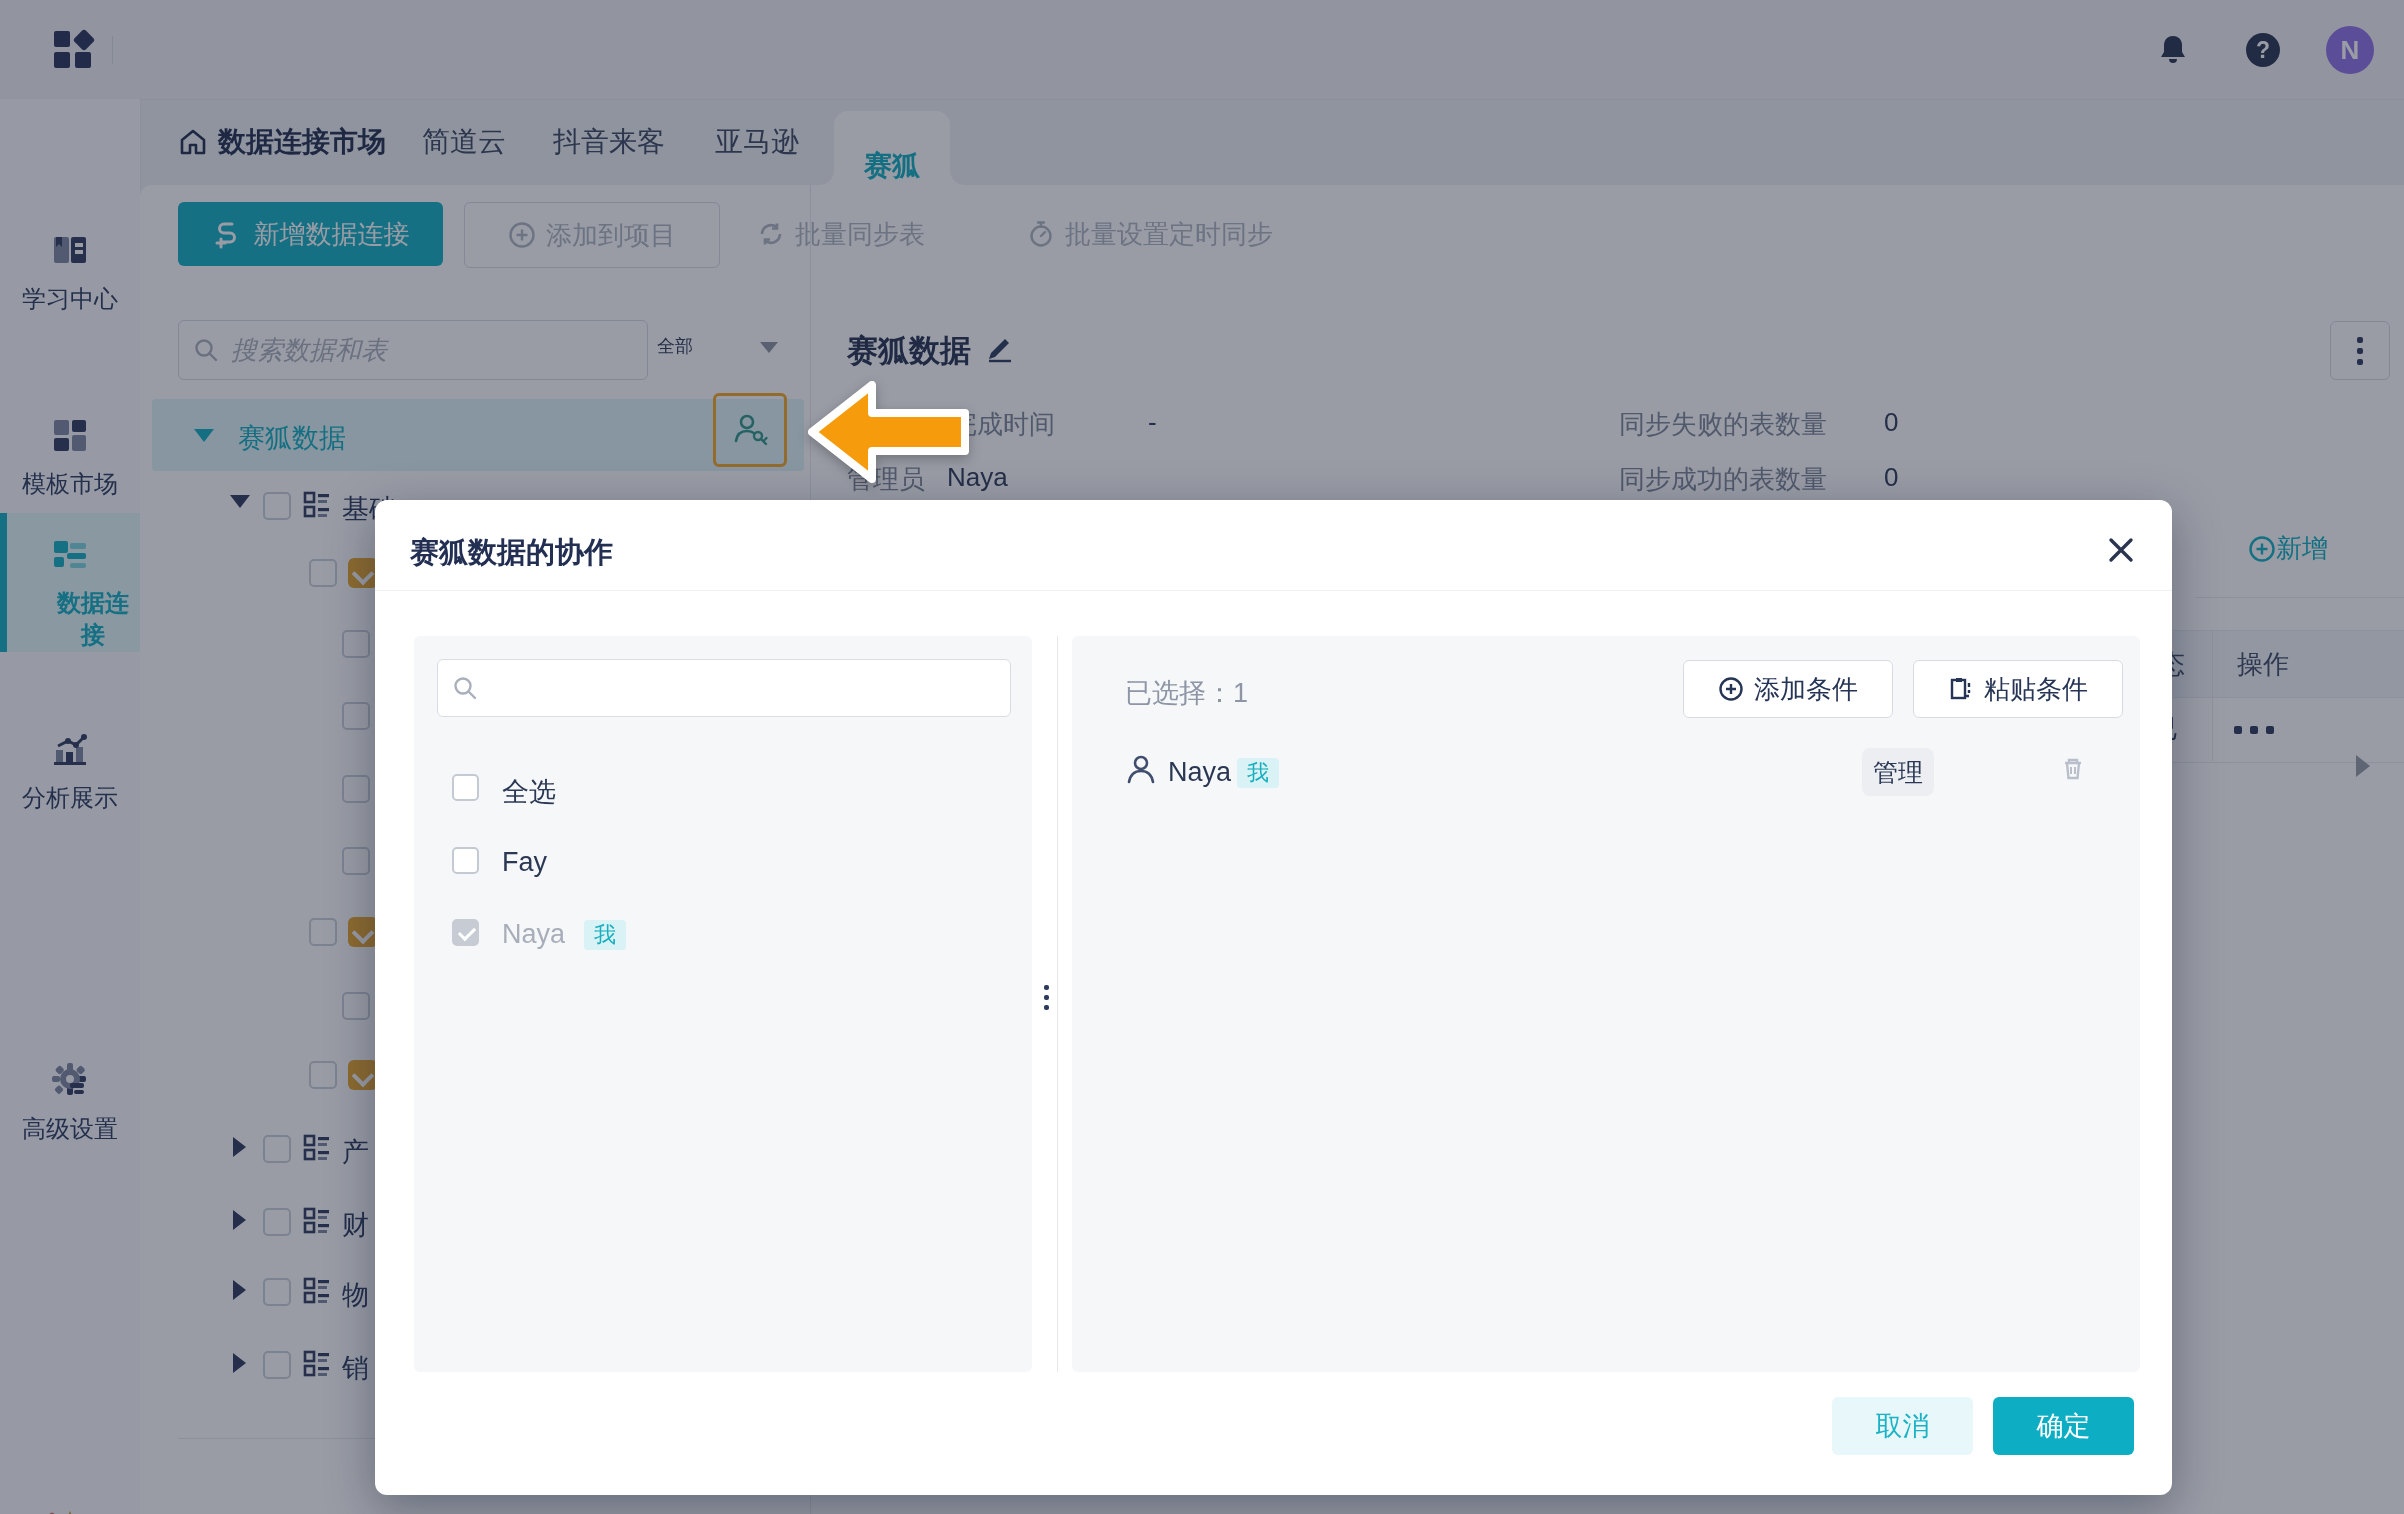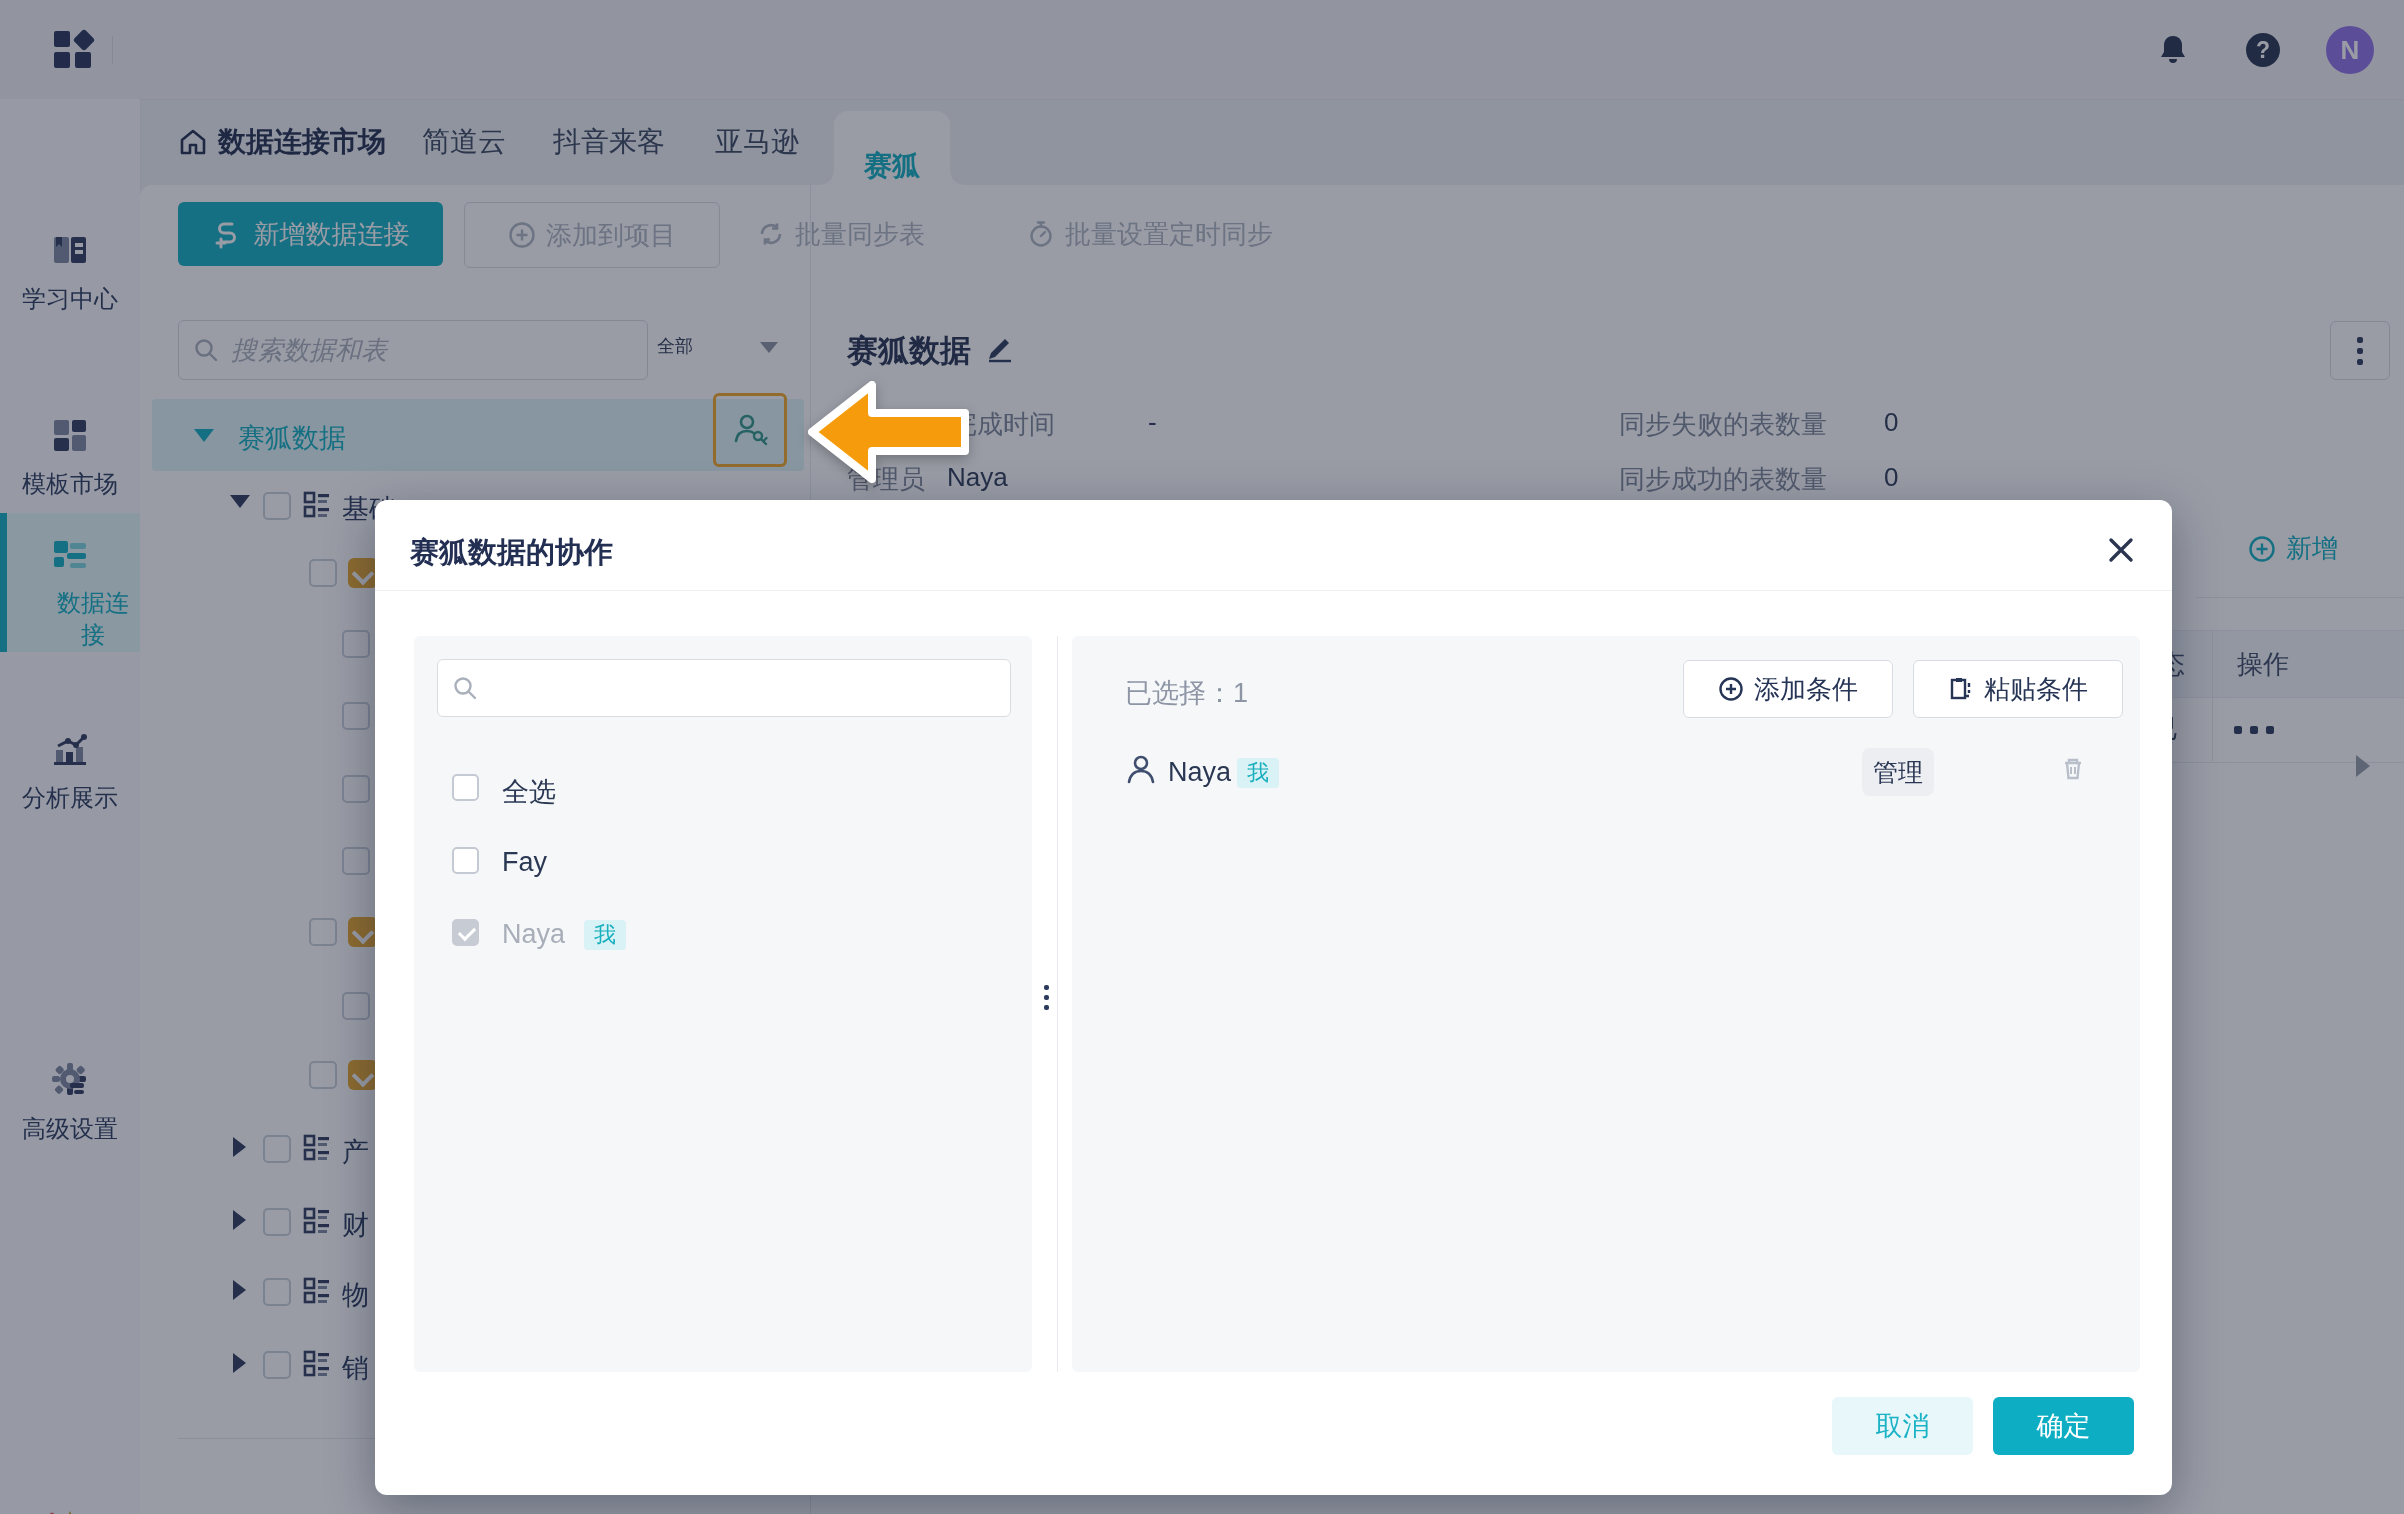--- a/index.html
+++ b/index.html
@@ -14,21 +14,21 @@
   .logo .t1{left:0;top:0}.logo .t3{left:0;top:21px}.logo .t4{left:21px;top:21px}
   .logo .t2{left:22px;top:1px;transform:rotate(45deg);border-radius:3px;}
   .top-div{position:absolute;left:112px;top:36px;width:1px;height:28px;background:#d9dce3;}
   .avatar{position:absolute;left:2326px;top:26px;width:48px;height:48px;border-radius:50%;
           background:#8f6fe8;color:#fff;font-size:26px;font-weight:bold;display:flex;align-items:center;justify-content:center;}
   
   .sidebar{position:absolute;left:0;top:99px;width:140px;height:1415px;background:#fbfcfe;border-right:1px solid #e9ebf0;}
   .side-item{position:absolute;left:0;width:140px;text-align:center;}
   .side-item .lbl{display:block;font-size:24px;color:#2b3a5e;margin-top:8px;}
   .side-item.active{background:#e3f7f9;}
-  .side-item.active .lbl{color:#0fafc2;font-weight:normal;padding-left:46px;}
+  .side-item.active .lbl{color:#0fafc2;font-weight:bold;padding-left:46px;}
   .side-item.active::before{content:"";position:absolute;left:0;top:0;bottom:0;width:7px;background:#0fafc2;}
   
   .tabstrip{position:absolute;left:140px;top:99px;right:0;height:86px;}
   .tab{position:absolute;top:0;height:86px;display:flex;align-items:center;font-size:28px;color:#39465f;}
   .tab.home{font-weight:bold;color:#1f2c4e;}
   .tab-active{position:absolute;left:694px;top:12px;width:116px;height:74px;background:#fff;
               border-radius:14px 14px 0 0;display:flex;align-items:flex-end;justify-content:center;
               color:#0faebf;font-size:28px;font-weight:bold;}
   .tab-active::before,.tab-active::after{content:"";position:absolute;bottom:0;width:14px;height:14px;}
   .tab-active::before{left:-14px;background:radial-gradient(circle at 0 0, rgba(0,0,0,0) 13.5px, #fff 14px);}
@@ -50,21 +50,21 @@
   .tri-down.teal{border-top-color:#0faebf;}
   .cb{position:absolute;width:28px;height:28px;border:2px solid #c9cfd9;border-radius:5px;background:#fff;box-sizing:border-box;}
   .cb.checked-disabled{background:#c6cbd4;border-color:#c6cbd4;}
   .cb.checked-disabled::after{content:"";position:absolute;left:5px;top:6px;width:13px;height:7px;
       border-left:3px solid #fff;border-bottom:3px solid #fff;transform:rotate(-45deg);}
   .gold-icon{position:absolute;width:30px;height:30px;border-radius:6px;background:#e9a62a;}
   .gold-icon::after{content:"";position:absolute;left:7px;top:8px;width:12px;height:12px;
       border-left:4px solid #fff;border-bottom:4px solid #fff;transform:rotate(-45deg);}
   .field-label{position:absolute;font-size:26px;color:#7d8698;}
   .field-value{position:absolute;font-size:26px;color:#2c3a57;}
-  .teal-link{position:absolute;display:flex;align-items:center;gap:10px;color:#0fafc2;font-size:26px;justify-content:center;}
+  .teal-link{position:absolute;display:flex;align-items:center;color:#0fafc2;font-size:26px;justify-content:center;}
   .hline{position:absolute;height:1px;background:#e7e9ee;}
   .vline{position:absolute;width:1px;background:#e7e9ee;}
   
   .overlay{position:absolute;left:0;top:0;width:2404px;height:1514px;background:rgba(28,35,56,0.45);z-index:10;}
   .modal{position:absolute;left:375px;top:500px;width:1797px;height:995px;background:#fff;border-radius:12px;
          box-shadow:0 14px 48px rgba(10,20,45,.35);z-index:20;}
   .modal-title{position:absolute;left:35px;top:33px;font-size:29px;font-weight:bold;color:#222f52;}
   .panel{position:absolute;top:136px;height:736px;background:#f6f7f9;border-radius:6px;}
   .mbtn{position:absolute;display:flex;align-items:center;justify-content:center;gap:10px;background:#fff;
         border:1px solid #d8dce2;border-radius:6px;font-size:26px;color:#263455;}

